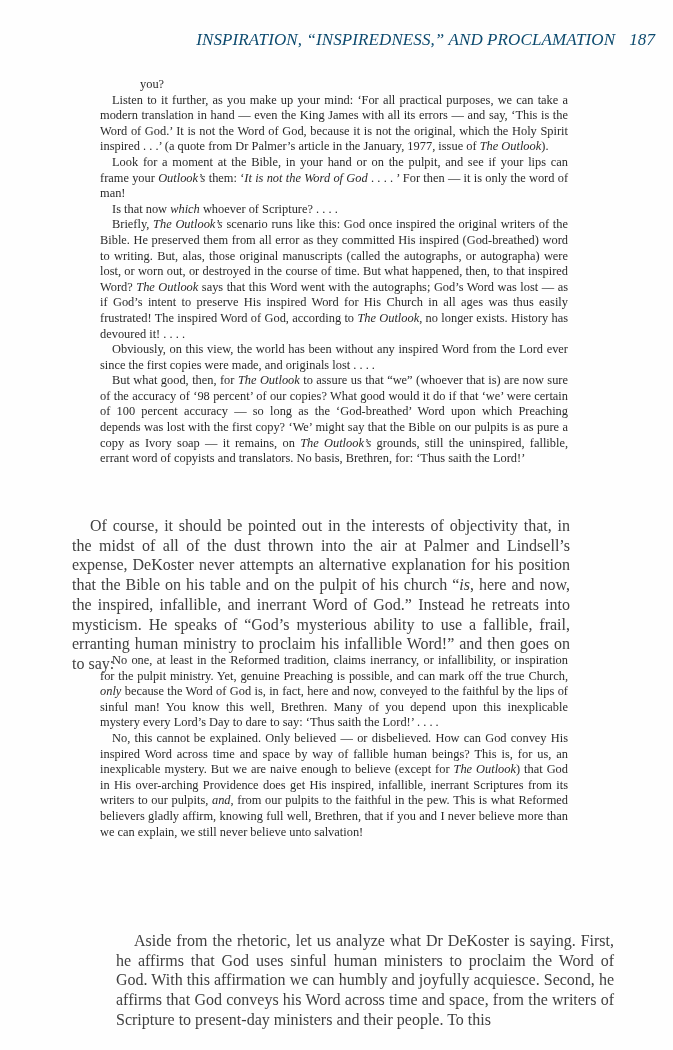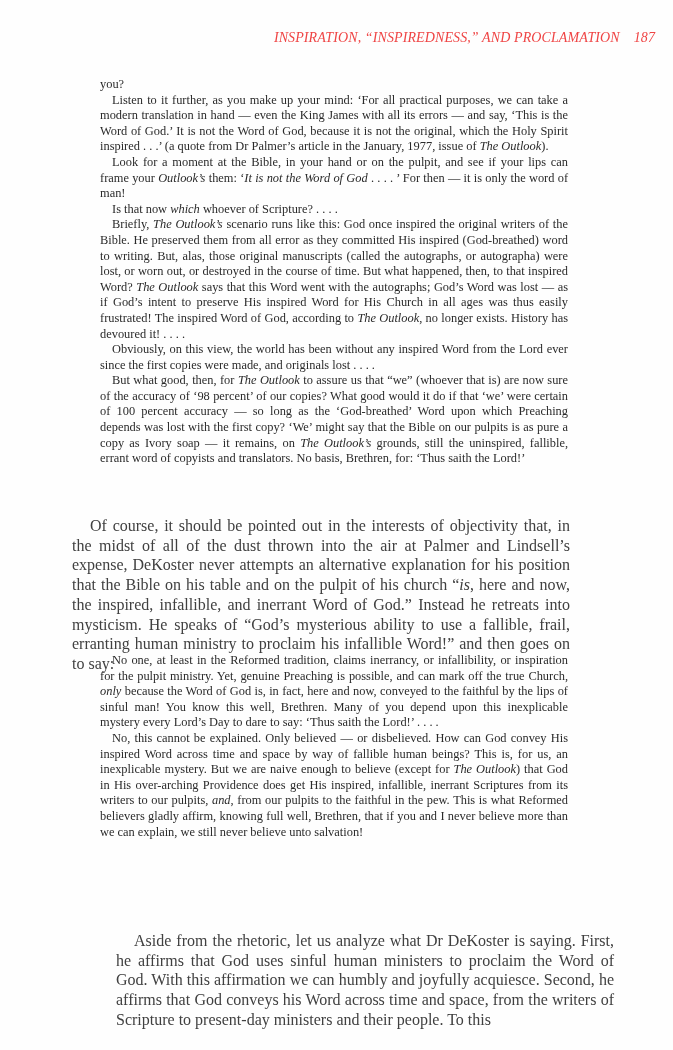--- a/index.html
+++ b/index.html
@@ -3,29 +3,29 @@
 <meta charset="utf-8">
 <style>
   html, body { margin:0; padding:0; }
   body {
     width:673px; height:1050px; background:#fefefe; overflow:hidden;
     font-family:"Liberation Serif", "DejaVu Serif", serif; color:#222;
   }
   .page { position:relative; width:673px; height:1050px; }
   .running-head {
     position:absolute; top:30px; left:0; width:655px; text-align:right;
-    font-size:14px; font-style:italic; letter-spacing:0.1px; color:#ef4444;
+    font-size:17px; font-style:italic; letter-spacing:0.1px; color:#0c4a6e;
   }
   .running-head .num { font-style:italic; margin-left:14px; }
   .quote {
     position:absolute; left:100px; width:468px;
     font-size:12.4px; line-height:15.6px; text-align:justify; color:#2a2a2a;
   }
   .quote p { margin:0; text-indent:12px; }
-  .quote p.first { text-indent:0; }
+  .quote p.first { text-indent:0;margin-left:40px; }
   .quote1 { top:77px; }
   .quote2 { top:653px;font-family:Liberation Serif, serif; }
   .body {
     position:absolute; left:72px; width:498px;
     font-size:16px; line-height:19.7px; text-align:justify; color:#404040;
   }
   .body p { margin:0; text-indent:18px; }
   .body1 { top:516px; }
   .body2 { top:931px;margin-left:44px; }
   i { font-style:italic; }

